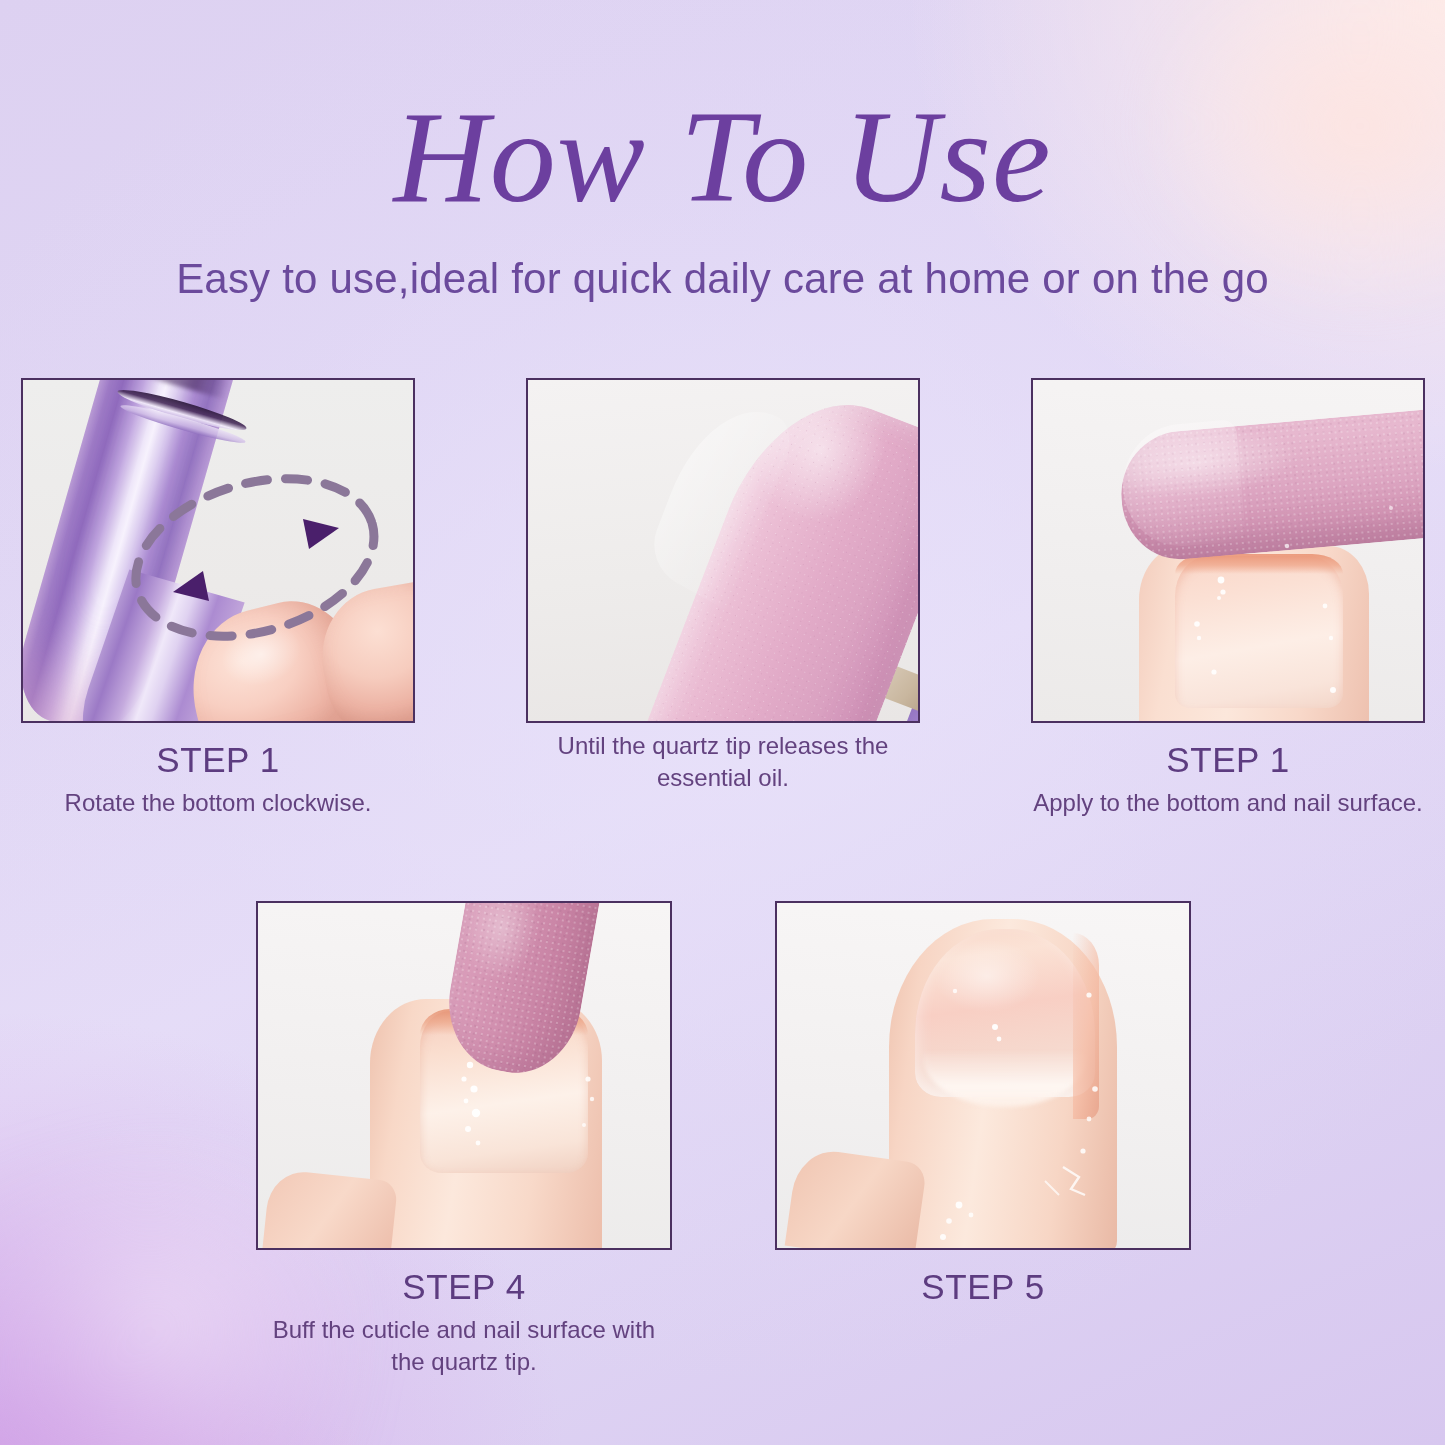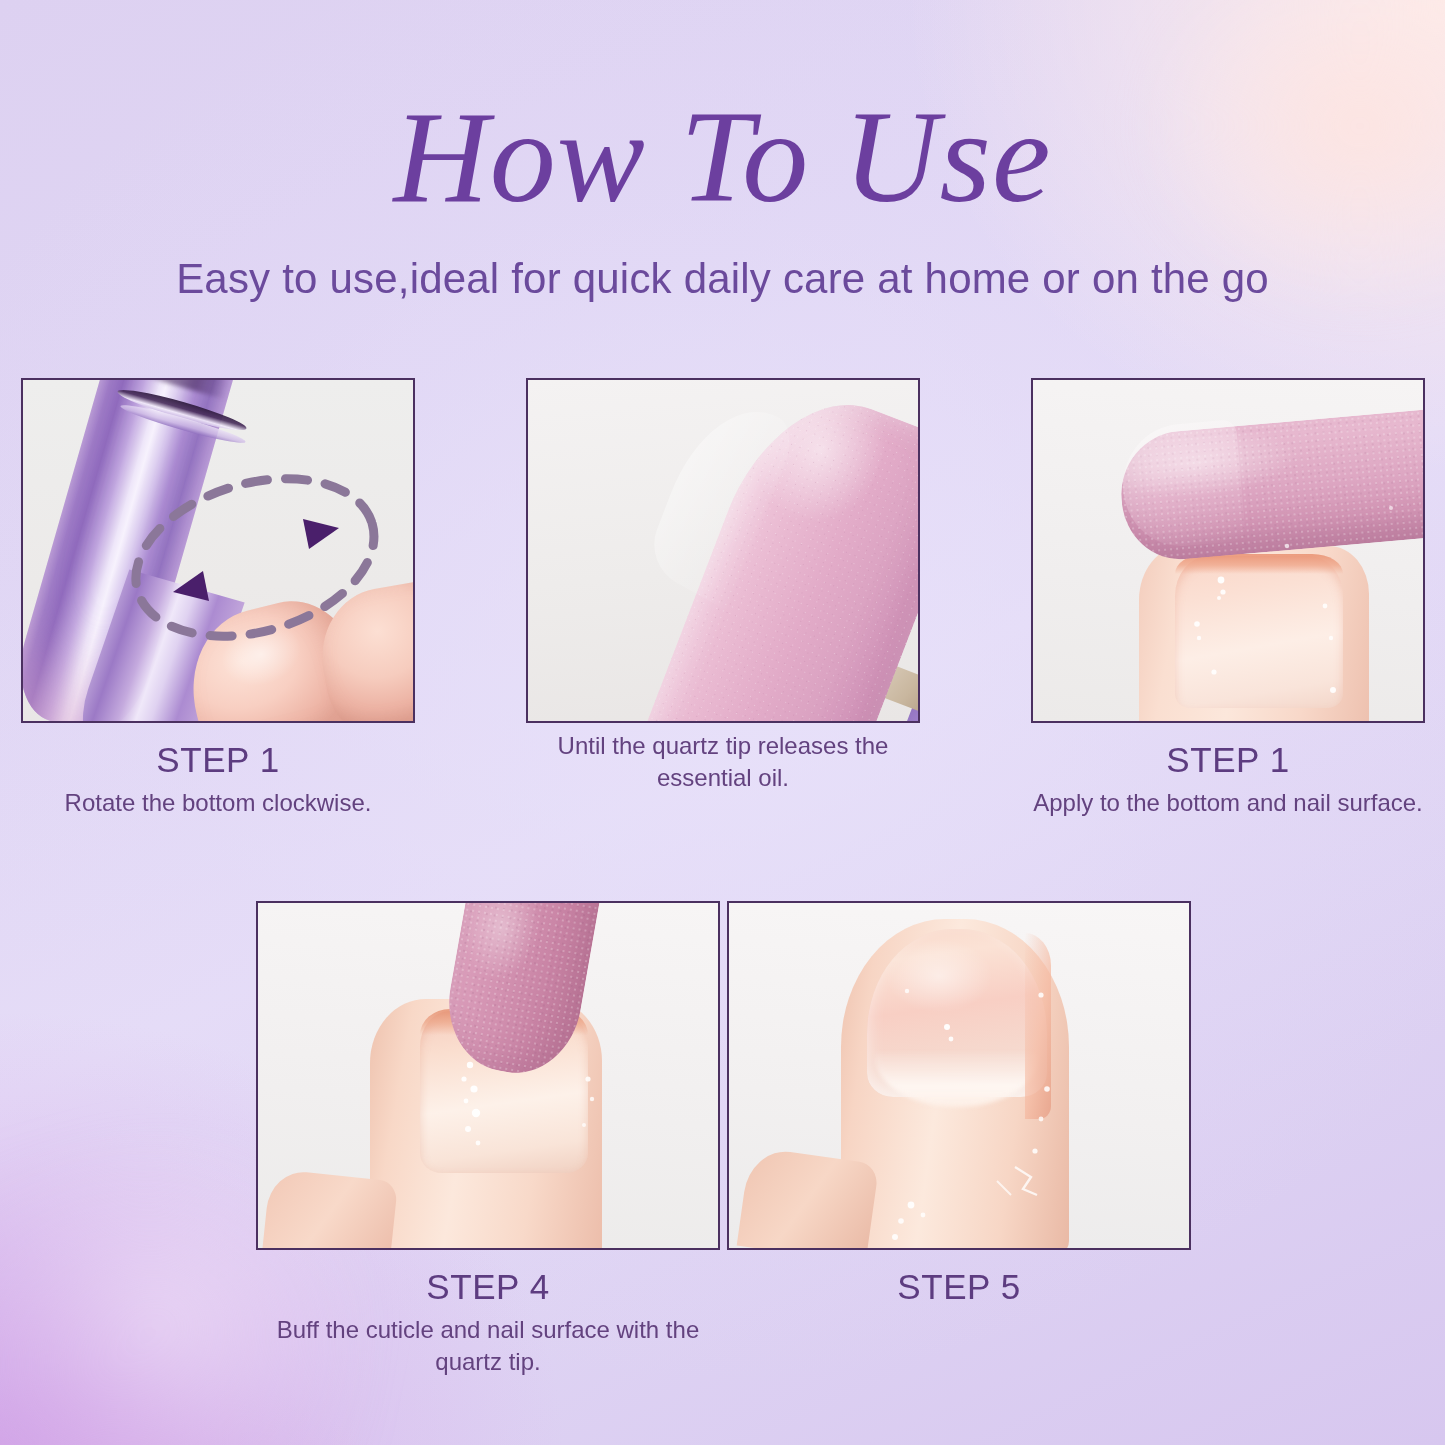--- a/index.html
+++ b/index.html
@@ -78,21 +78,21 @@
     color: #6b4a9c;
     letter-spacing: 0.2px;
   }
 
   
   .row { position: absolute; display: flex; }
   #row-top    { left: 21px;  top: 378px; width: 1404px; justify-content: space-between; }
   #row-bottom { left: 256px; top: 901px; width: 935px;  justify-content: space-between; }
 
   .step { width: 394px; }
-  #row-bottom .step { width: 464px; }
+  #row-bottom .step { width: 416px; }
 
   .photo-frame {
     position: relative;
     width: 100%;
     height: 345px;
     border: 2px solid #4b3060;
     background: #ededec;
     overflow: hidden;
   }
   #row-bottom .photo-frame { height: 349px; }

